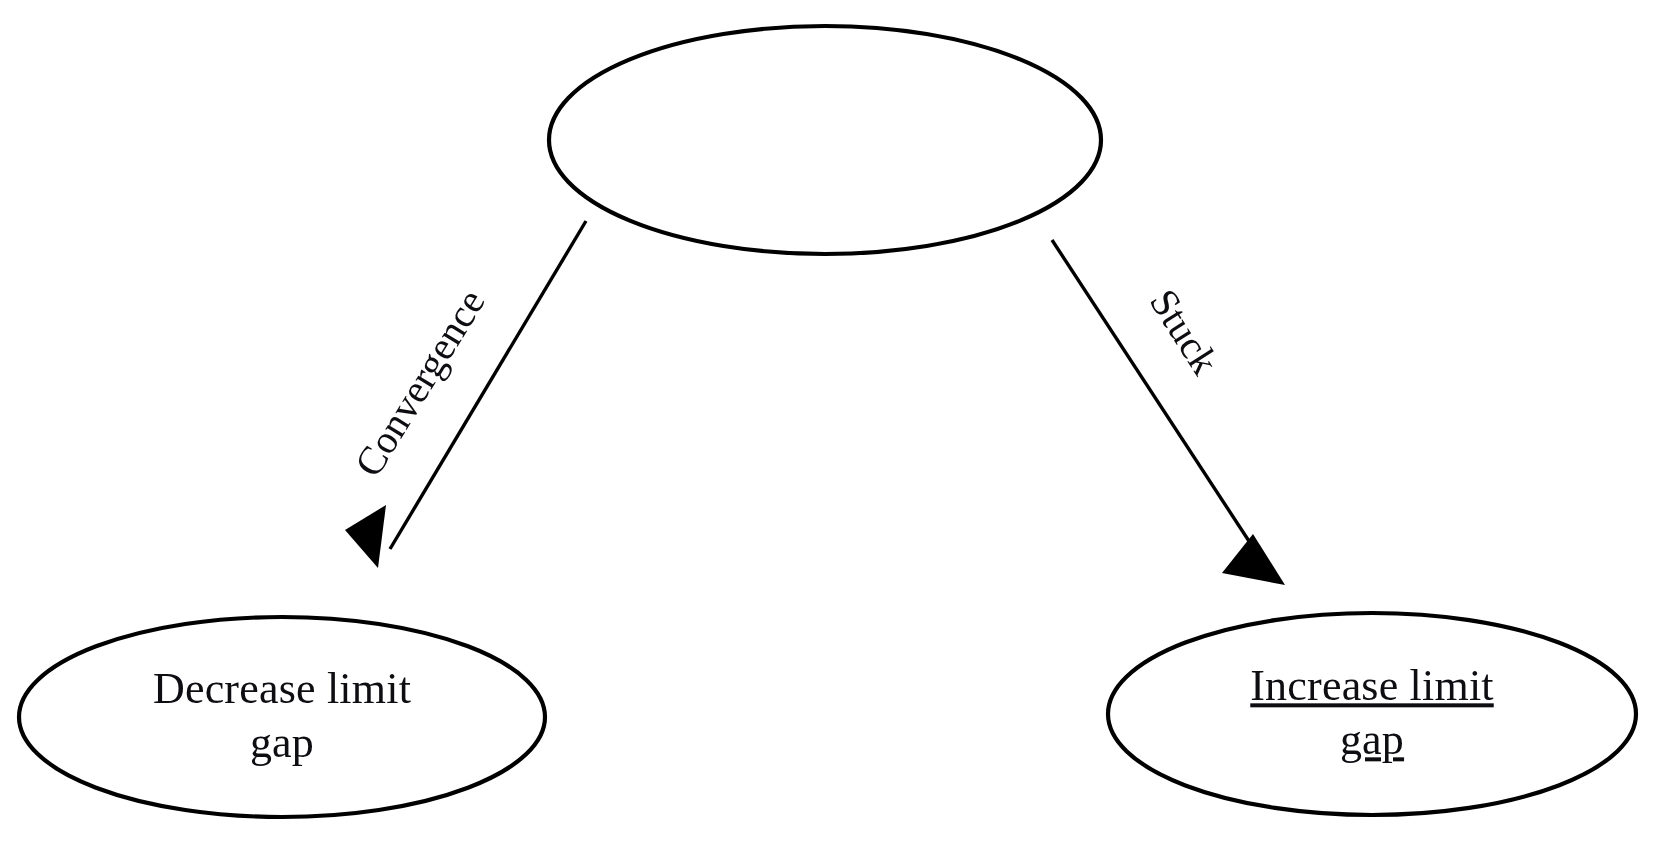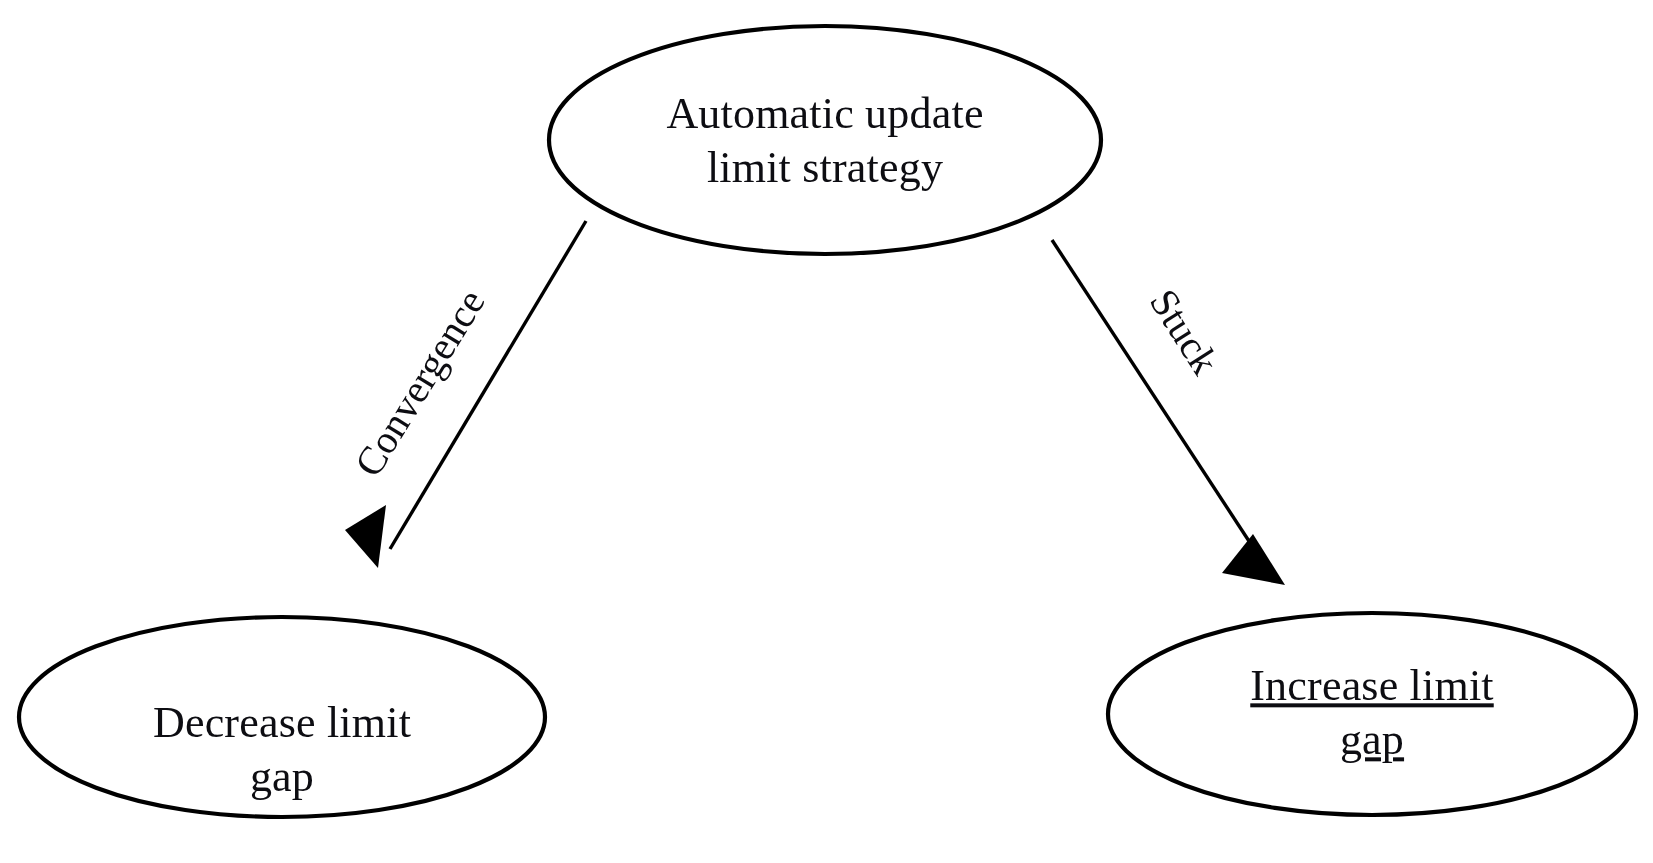--- a/index.html
+++ b/index.html
@@ -67,21 +67,21 @@
     left: 420px;
     top: 383px;
     transform: translate(-50%, -50%) rotate(-58.5deg);
   }
   #edge-label-stuck {
     left: 1184px;
     top: 332px;
     transform: translate(-50%, -50%) rotate(57.5deg);
   }
   #node-label-root  { left: 825px; top: 141px; }
-  #node-label-left  { left: 282px; top: 716px; margin-top: 34px; }
+  #node-label-left  { left: 282px; top: 716px; }
   #node-label-right { left: 1372px; top: 713px; text-decoration: underline; }
 </style>
 </head>
 <body>
 
 <div id="canvas">
 
   <svg id="diagram-svg" viewBox="0 0 1653 863" xmlns="http://www.w3.org/2000/svg">
 
     <g>
@@ -92,22 +92,20 @@
     <g>
       <line class="edge-line" x1="1052" y1="240" x2="1262" y2="561"></line>
       <polygon class="arrow-head" points="1285,585 1222,573 1253,534"></polygon>
     </g>
 
     <ellipse class="node-ellipse" cx="825" cy="140" rx="276" ry="114"></ellipse>
     <ellipse class="node-ellipse" cx="282" cy="717" rx="263" ry="100"></ellipse>
     <ellipse class="node-ellipse" cx="1372" cy="714" rx="264" ry="101"></ellipse>
   </svg>
 
-  <div class="node-label" id="node-label-root">Automatic update
-limit strategy</div>
 
   <div class="node-label" id="node-label-left">Decrease limit
 gap</div>
 
   <div class="node-label" id="node-label-right">Increase limit
 gap</div>
 
   <div class="edge-label" id="edge-label-convergence">Convergence</div>
 
   <div class="edge-label" id="edge-label-stuck">Stuck</div>

